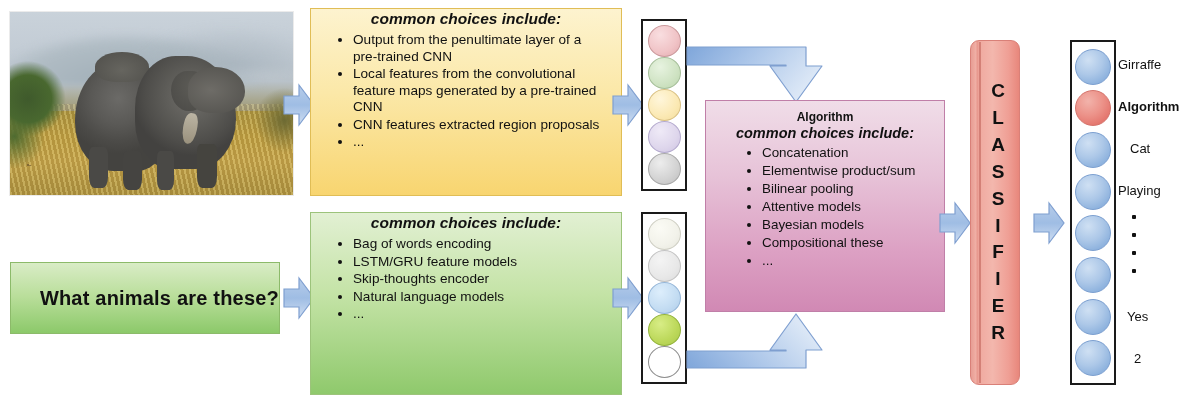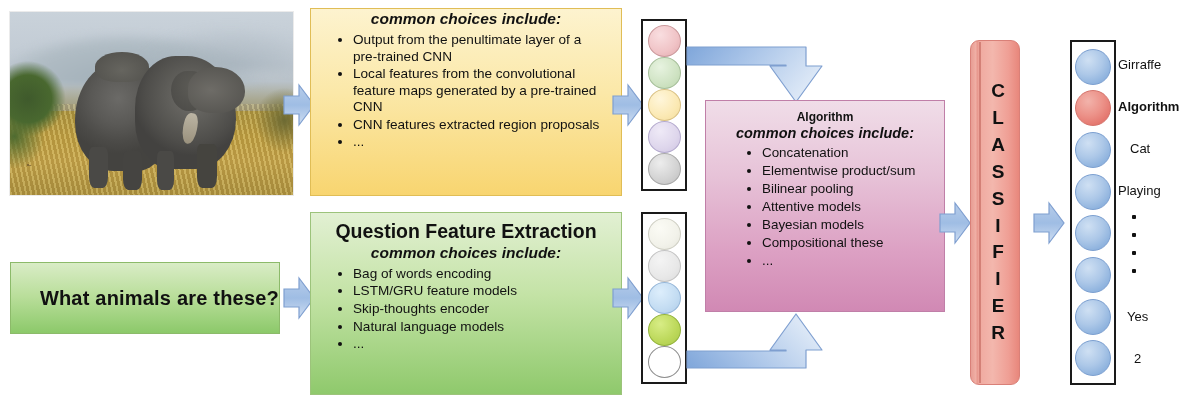--- a/index.html
+++ b/index.html
@@ -167,21 +167,20 @@
   <div class="bsub">common choices include:</div>
   <ul class="blist">
     <li>Output from the penultimate layer of a pre-trained CNN</li>
     <li>Local features from the convolutional feature maps generated by a pre-trained CNN</li>
     <li>CNN features extracted region proposals</li>
     <li>...</li>
   </ul>
 </div>
 
 <div class="abs" id="qfeat">
-  <div class="bhead">Question Feature Extraction</div>
   <div class="bsub">common choices include:</div>
   <ul class="blist">
     <li>Bag of words encoding</li>
     <li>LSTM/GRU feature models</li>
     <li>Skip-thoughts encoder</li>
     <li>Natural language models</li>
     <li>...</li>
   </ul>
 </div>
 

